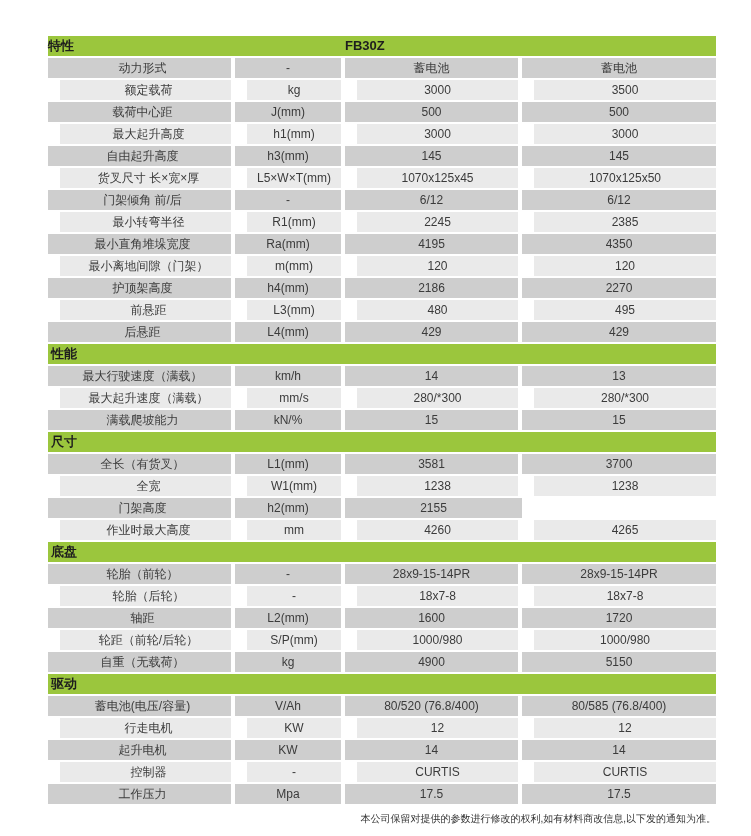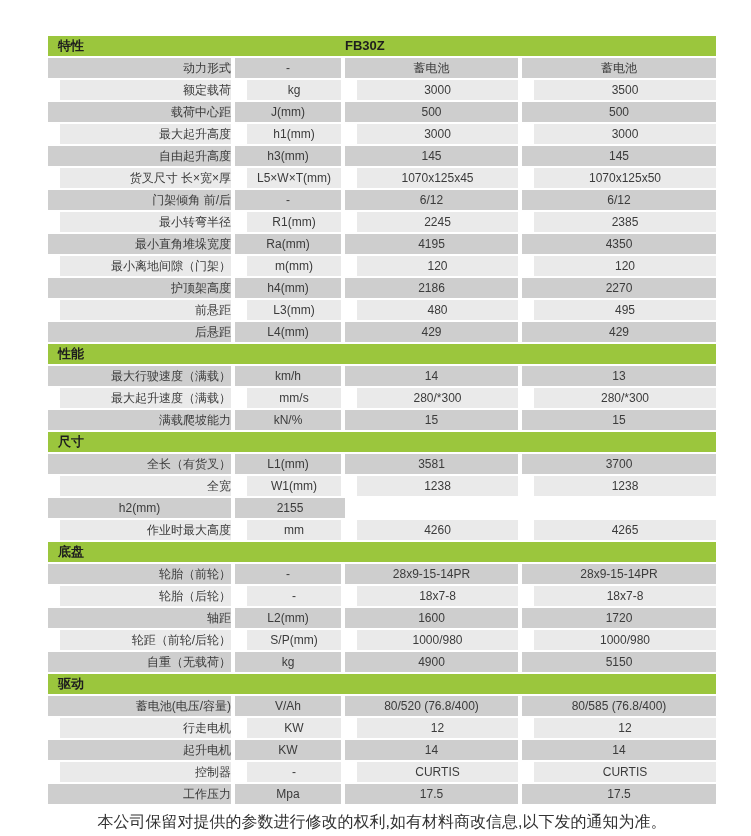--- a/index.html
+++ b/index.html
@@ -23,49 +23,49 @@
     height: 20px;
     line-height: 20px;
     margin-bottom: 2px;
   }
   .t-header {
     background: #9BC63D;
     font-weight: bold;
     font-size: 13px;
     color: #1e1e1e;
   }
-  .t-header .c-label { padding-left: 10px; text-align: left; }
+  .t-header .c-label { padding-left: 0; text-align: left; }
   .t-header .c-val { text-align: left; }
   .t-section {
     display: block;
     background: #9BC63D;
     font-weight: bold;
     font-size: 13px;
     color: #1e1e1e;
-    padding-left: 10px;
+    padding-left: 3px;
     box-sizing: border-box;
   }
   .t-row { font-size: 12px; color: #3b3b3b; }
   .t-row.dark  > div { background: #cecece; }
   .t-row.light > div { background: #eaeaea; margin-left: 12px; }
   .t-row > div {
     box-sizing: border-box;
     white-space: nowrap;
     overflow: hidden;
   }
   .t-row > div:not(:last-child) { border-right: 4px solid #ffffff; }
-  .c-label { padding-left: 6px; text-align: right; }
+  .c-label { padding-left: 6px; text-align: center; }
   .c-unit, .c-val { text-align: center; }
   .footer-note {
     position: absolute;
     left: 48px;
     top: 812px;
     width: 668px;
-    text-align: center;
-    font-size: 16px;
+    text-align: right;
+    font-size: 10px;
     color: #333333;
   }
 </style>
 </head>
 <body>
 
 <div class="page">
 
   <div class="spec-table">
     <div class="t-header">
@@ -202,20 +202,21 @@
     </div>
 
     <div class="t-row light">
       <div class="c-label">全宽</div>
       <div class="c-unit">W1(mm)</div>
       <div class="c-val">1238</div>
       <div class="c-val">1238</div>
     </div>
 
     <div class="t-row dark">
+      <div class="c-label">门架高度</div>
       <div class="c-unit">h2(mm)</div>
       <div class="c-val">2155</div>
     </div>
 
     <div class="t-row light">
       <div class="c-label">作业时最大高度</div>
       <div class="c-unit">mm</div>
       <div class="c-val">4260</div>
       <div class="c-val">4265</div>
     </div>

